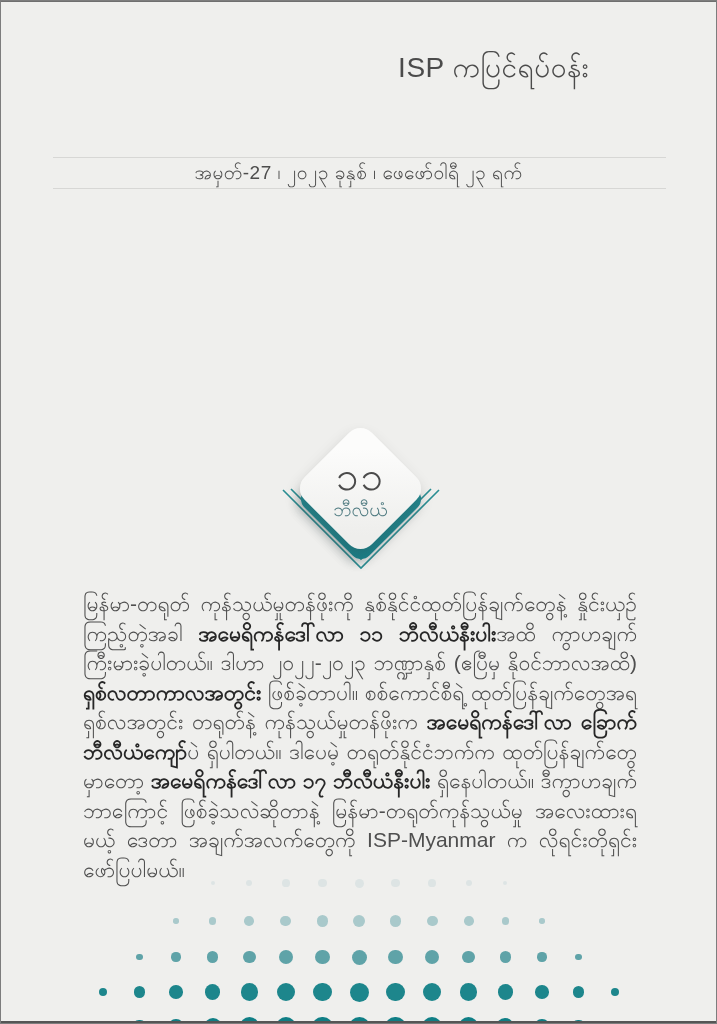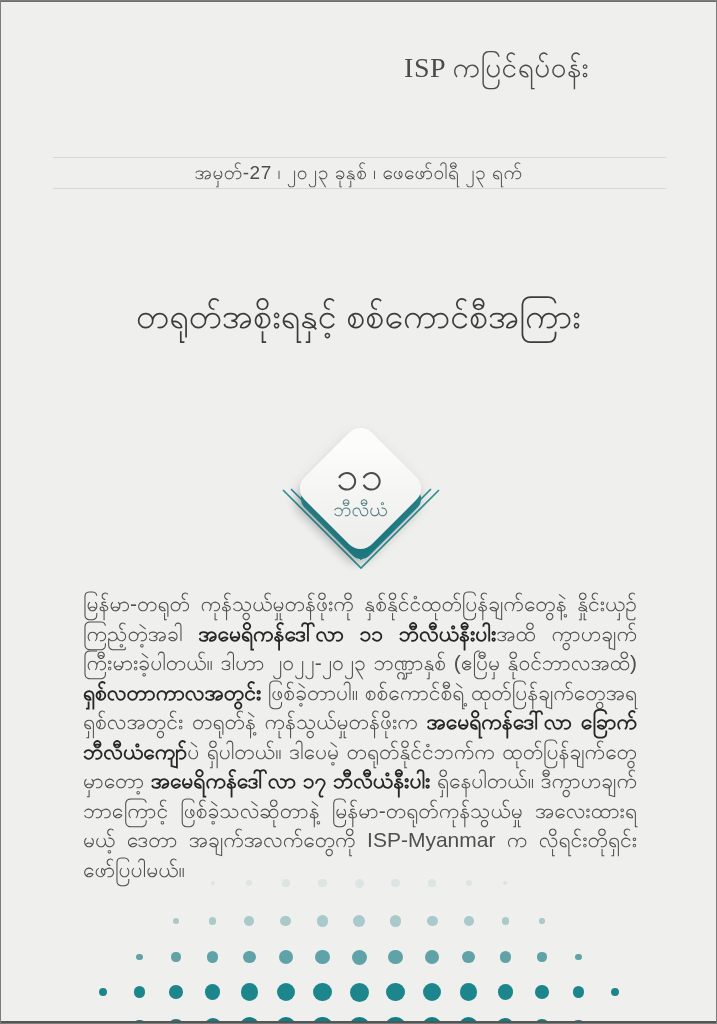--- a/index.html
+++ b/index.html
@@ -7,21 +7,21 @@
     position:relative; width:717px; height:1024px; margin:0 auto;
     background:#efefed; overflow:hidden; box-sizing:border-box;
     border:1px solid #7d7d7d;
     font-family:"Liberation Sans", sans-serif;
   }
   .edge-top    { position:absolute; top:0; left:0; right:0; height:1px; background:#6f6f6f; }
   .edge-bottom { position:absolute; bottom:0; left:0; right:0; height:2px; background:#555; }
 
   .kicker {
     position:absolute; top:48px; right:127px;
-    font-size:28px; letter-spacing:.5px; color:#4b4b4b; white-space:nowrap;font-family:Liberation Serif, serif;
+    font-size:28px; letter-spacing:.5px; color:#4b4b4b; white-space:nowrap;
   }
   .masthead { position:absolute; top:86px; left:0; width:100%; text-align:center; line-height:1; }
   .masthead-inner {
     display:inline-block; transform:scaleX(.66); transform-origin:50% 50%;
     font-weight:700; font-size:76px; letter-spacing:-1px; white-space:nowrap;
   }
   .rule { position:absolute; left:52px; width:613px; height:1px; background:#d7d7d5; }
   .rule-top { top:156px; } .rule-bottom { top:187px; }
   .issue-line {
     position:absolute; top:159px; left:0; width:100%; text-align:center;
@@ -76,21 +76,20 @@
 
   <div class="kicker">ISP ကပြင်ရပ်ဝန်း</div>
 
 
   <div class="rule rule-top"></div>
   <div class="issue-line">အမှတ်-27  ၊  ၂၀၂၃ ခုနှစ် ၊ ဖေဖော်ဝါရီ ၂၃ ရက်</div>
   <div class="rule rule-bottom"></div>
 
 
   <h2 class="headline">
-    <div>တရုတ်အစိုးရနှင့် စစ်ကောင်စီအကြား</div>
   </h2>
 
   <svg class="chevrons" width="188" height="95" viewBox="0 0 188 95">
     <path id="chev1" d="M 16 9 L 94 87 L 172 9" fill="none" stroke="#2a8e93" stroke-width="1.6"></path>
     <path id="chev2" d="M 24 8 L 94 78 L 164 8" fill="none" stroke="#2a8e93" stroke-width="1.6"></path>
   </svg>
   <div class="diamond-back"></div>
   <div class="diamond-front">
     <div class="diamond-content">
       <div class="stat-value">၁၁</div>

